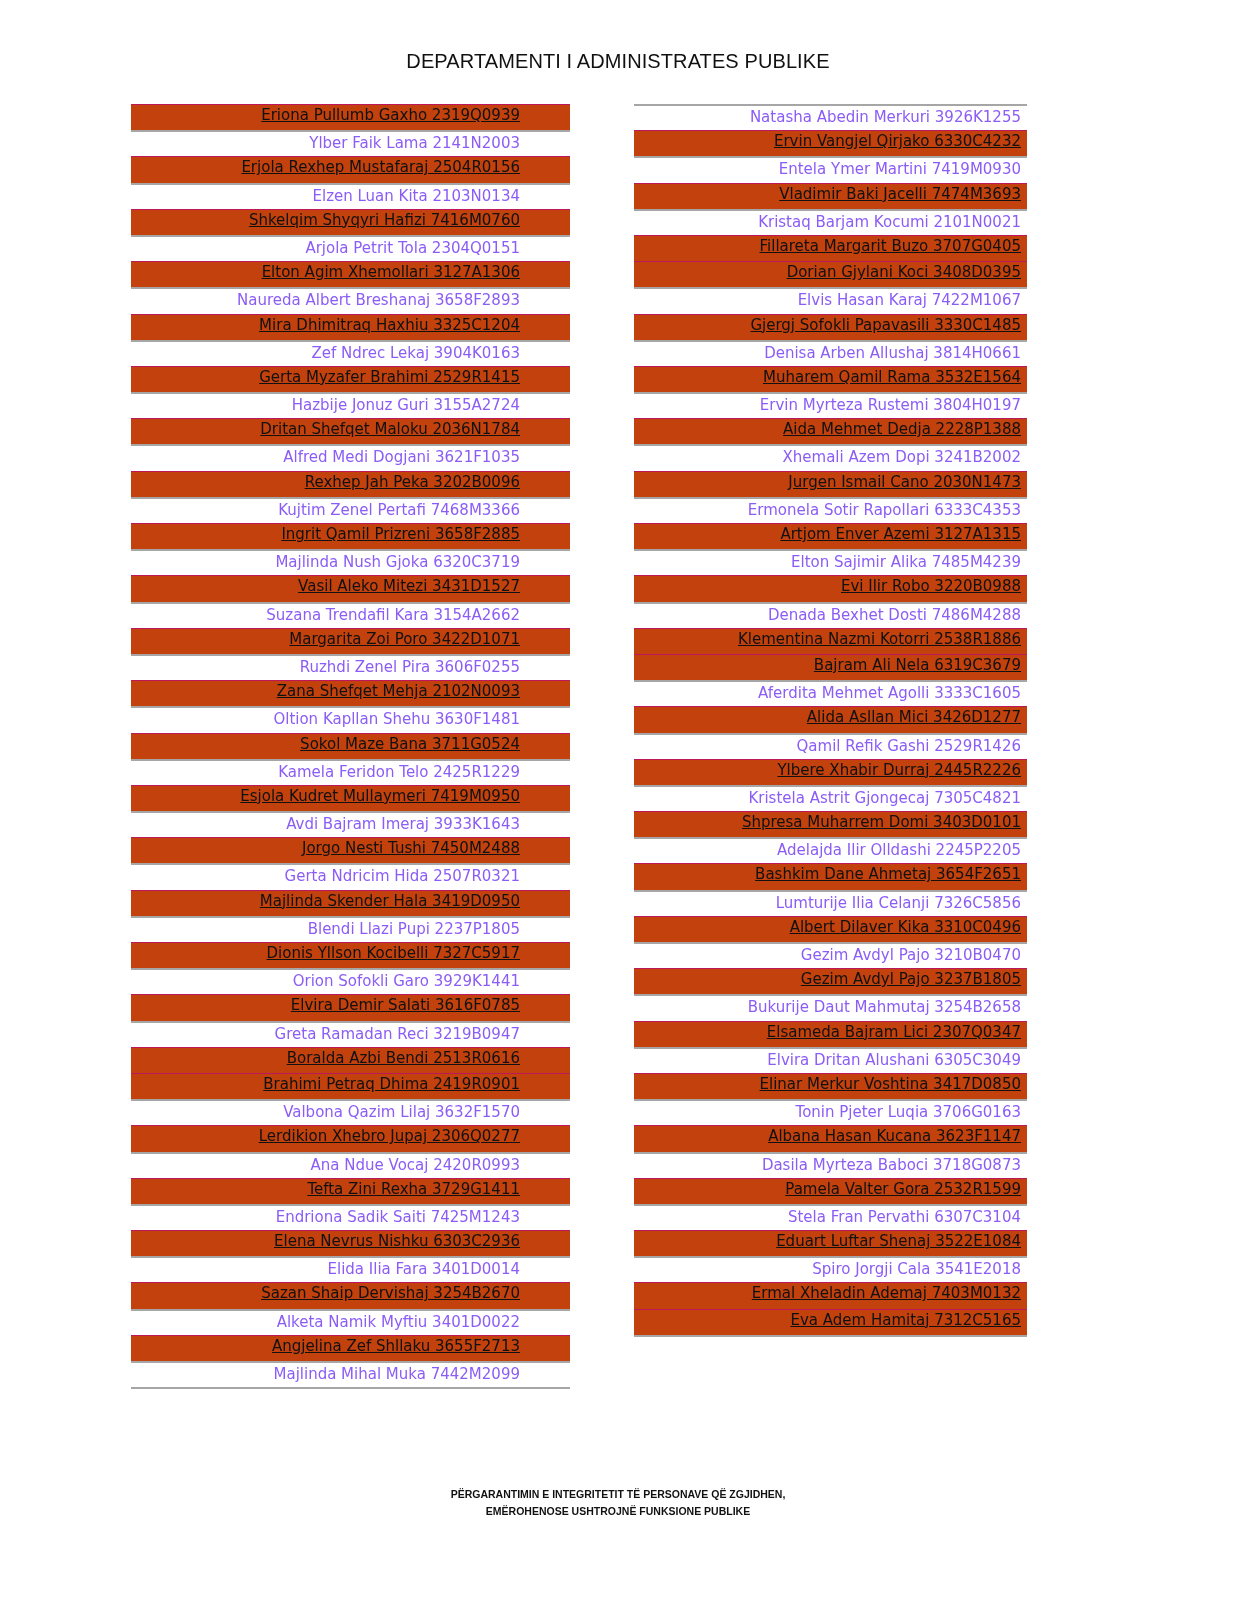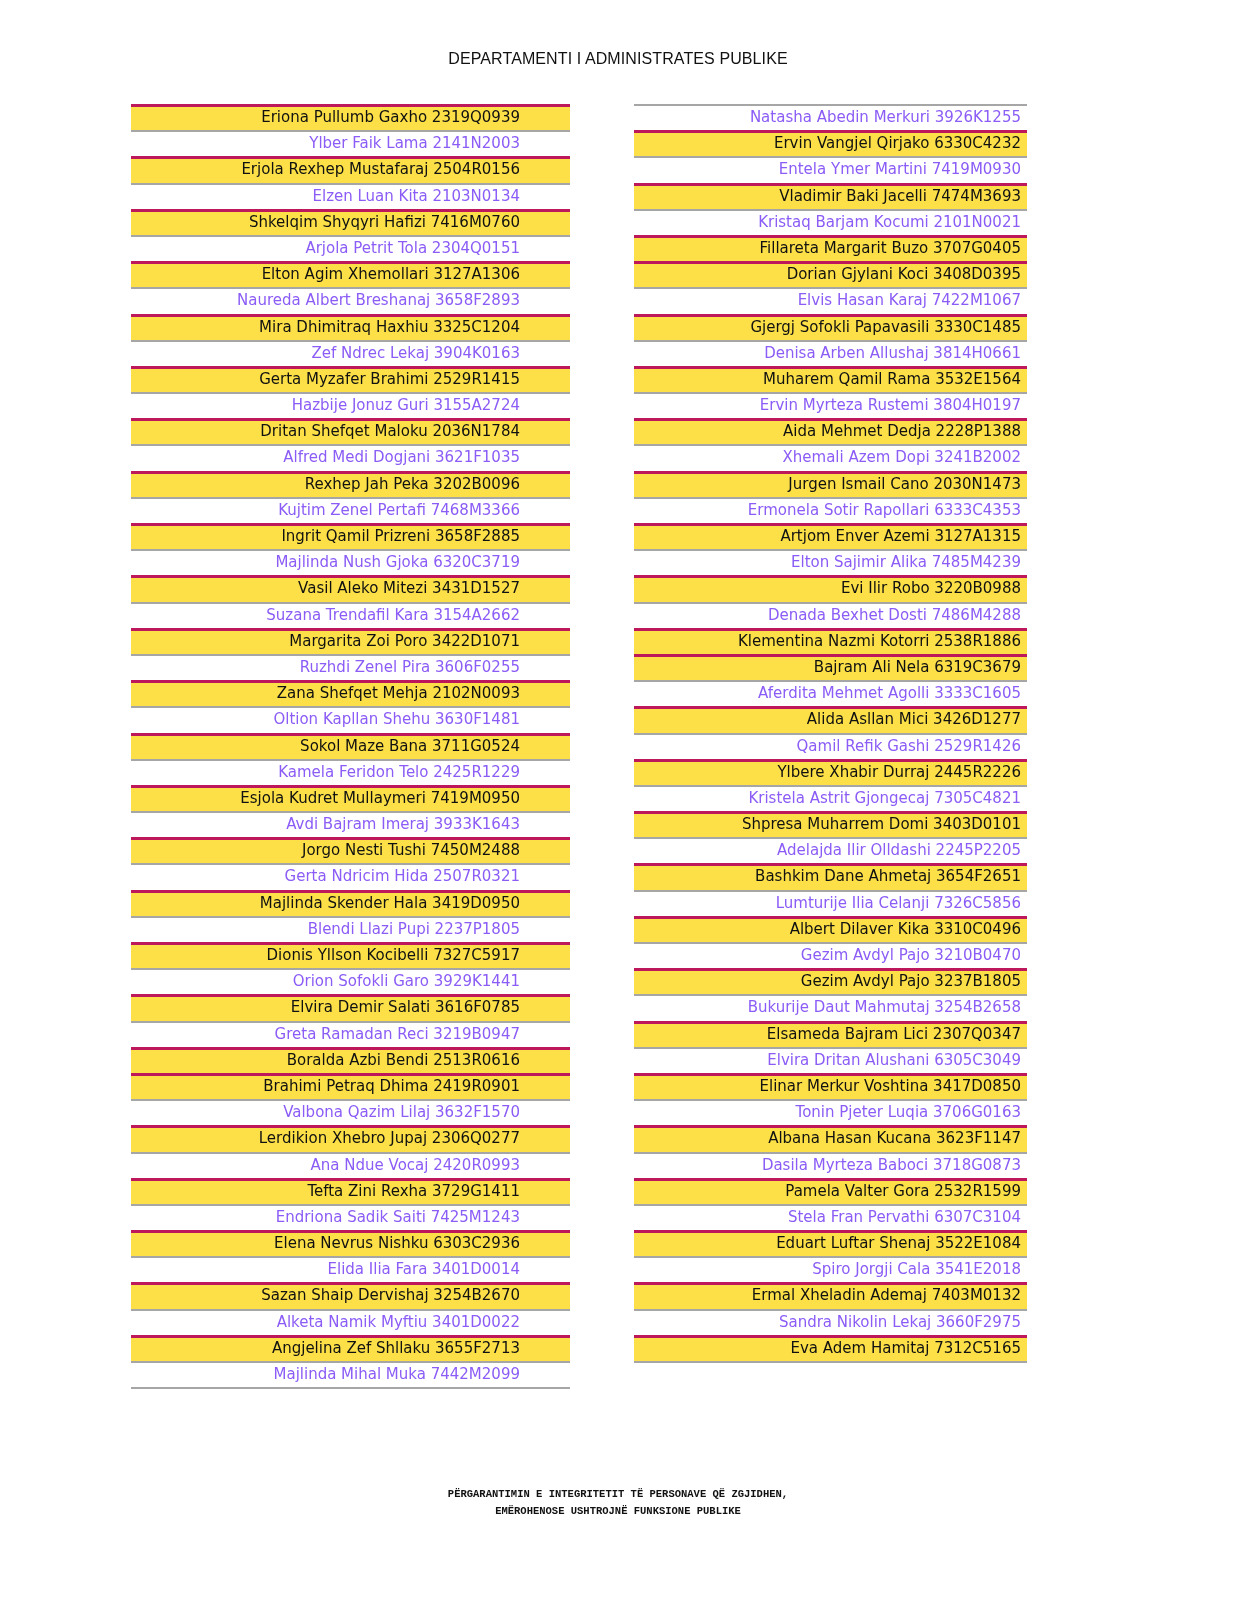--- a/index.html
+++ b/index.html
@@ -3,40 +3,40 @@
   <meta charset="utf-8">
   <style>
     html, body { margin: 0; padding: 0; background: #ffffff; }
     body {
       width: 1236px; height: 1600px; position: relative; overflow: hidden;
       font-family: "DejaVu Sans", "Liberation Sans", sans-serif;
       color: #111;
     }
     .page-title {
       position: absolute; left: 0; right: 0; top: 50px;
-      text-align: center; font-size: 16px; letter-spacing: 0.1px;
+      text-align: center; font-size: 20px; letter-spacing: 0.1px;
       font-family: "Liberation Sans", sans-serif; color: #111;
     }
     .col { position: absolute; top: 104px; }
     .col-left { left: 131px; width: 439px; }
     .col-right { left: 634px; width: 393px; }
     .row {
       height: 26.2px; box-sizing: border-box;
       text-align: right; font-size: 15px; line-height: 22px;
       padding-right: 50px; white-space: nowrap;
       border-top: 2px solid #a6a6a6;
     }
     .col-right .row { padding-right: 6px; }
-    .row.strong { background: #fde047; color: #111; border-top: 3px solid #be185d; line-height: 21px; }
+    .row.strong { background: #c2410c; color: #111; border-top: 1px solid #be185d; line-height: 21px; text-decoration: underline; }
     .row.light { background: #ffffff; color: #8b5cf6; }
     .col-end { border-top: 2px solid #a6a6a6; height: 0; }
     .footer {
       position: absolute; left: 0; right: 0; top: 1486px;
       text-align: center; font-size: 10.5px; font-weight: bold; line-height: 17px;
-      font-family: Liberation Mono, monospace; color: #111;
+      font-family: Liberation Sans, sans-serif; color: #111;
     }
   </style>
 </head>
 <body>
 
 <div class="page-title">DEPARTAMENTI I ADMINISTRATES PUBLIKE</div>
 
 <div class="col col-left" id="left-col">
     <div class="row strong">Eriona Pullumb Gaxho 2319Q0939</div>
     <div class="row light">Ylber Faik Lama 2141N2003</div>
@@ -129,21 +129,20 @@
     <div class="row light">Elvira Dritan Alushani 6305C3049</div>
     <div class="row strong">Elinar Merkur Voshtina 3417D0850</div>
     <div class="row light">Tonin Pjeter Luqia 3706G0163</div>
     <div class="row strong">Albana Hasan Kucana 3623F1147</div>
     <div class="row light">Dasila Myrteza Baboci 3718G0873</div>
     <div class="row strong">Pamela Valter Gora 2532R1599</div>
     <div class="row light">Stela Fran Pervathi 6307C3104</div>
     <div class="row strong">Eduart Luftar Shenaj 3522E1084</div>
     <div class="row light">Spiro Jorgji Cala 3541E2018</div>
     <div class="row strong">Ermal Xheladin Ademaj 7403M0132</div>
-    <div class="row light">Sandra Nikolin Lekaj 3660F2975</div>
     <div class="row strong">Eva Adem Hamitaj 7312C5165</div>
     <div class="col-end"></div>
   </div>
 
 <div class="footer">
   <div>PËRGARANTIMIN E INTEGRITETIT TË PERSONAVE QË ZGJIDHEN,</div>
   <div>EMËROHENOSE USHTROJNË FUNKSIONE PUBLIKE</div>
 </div>
 
 </body></html>

